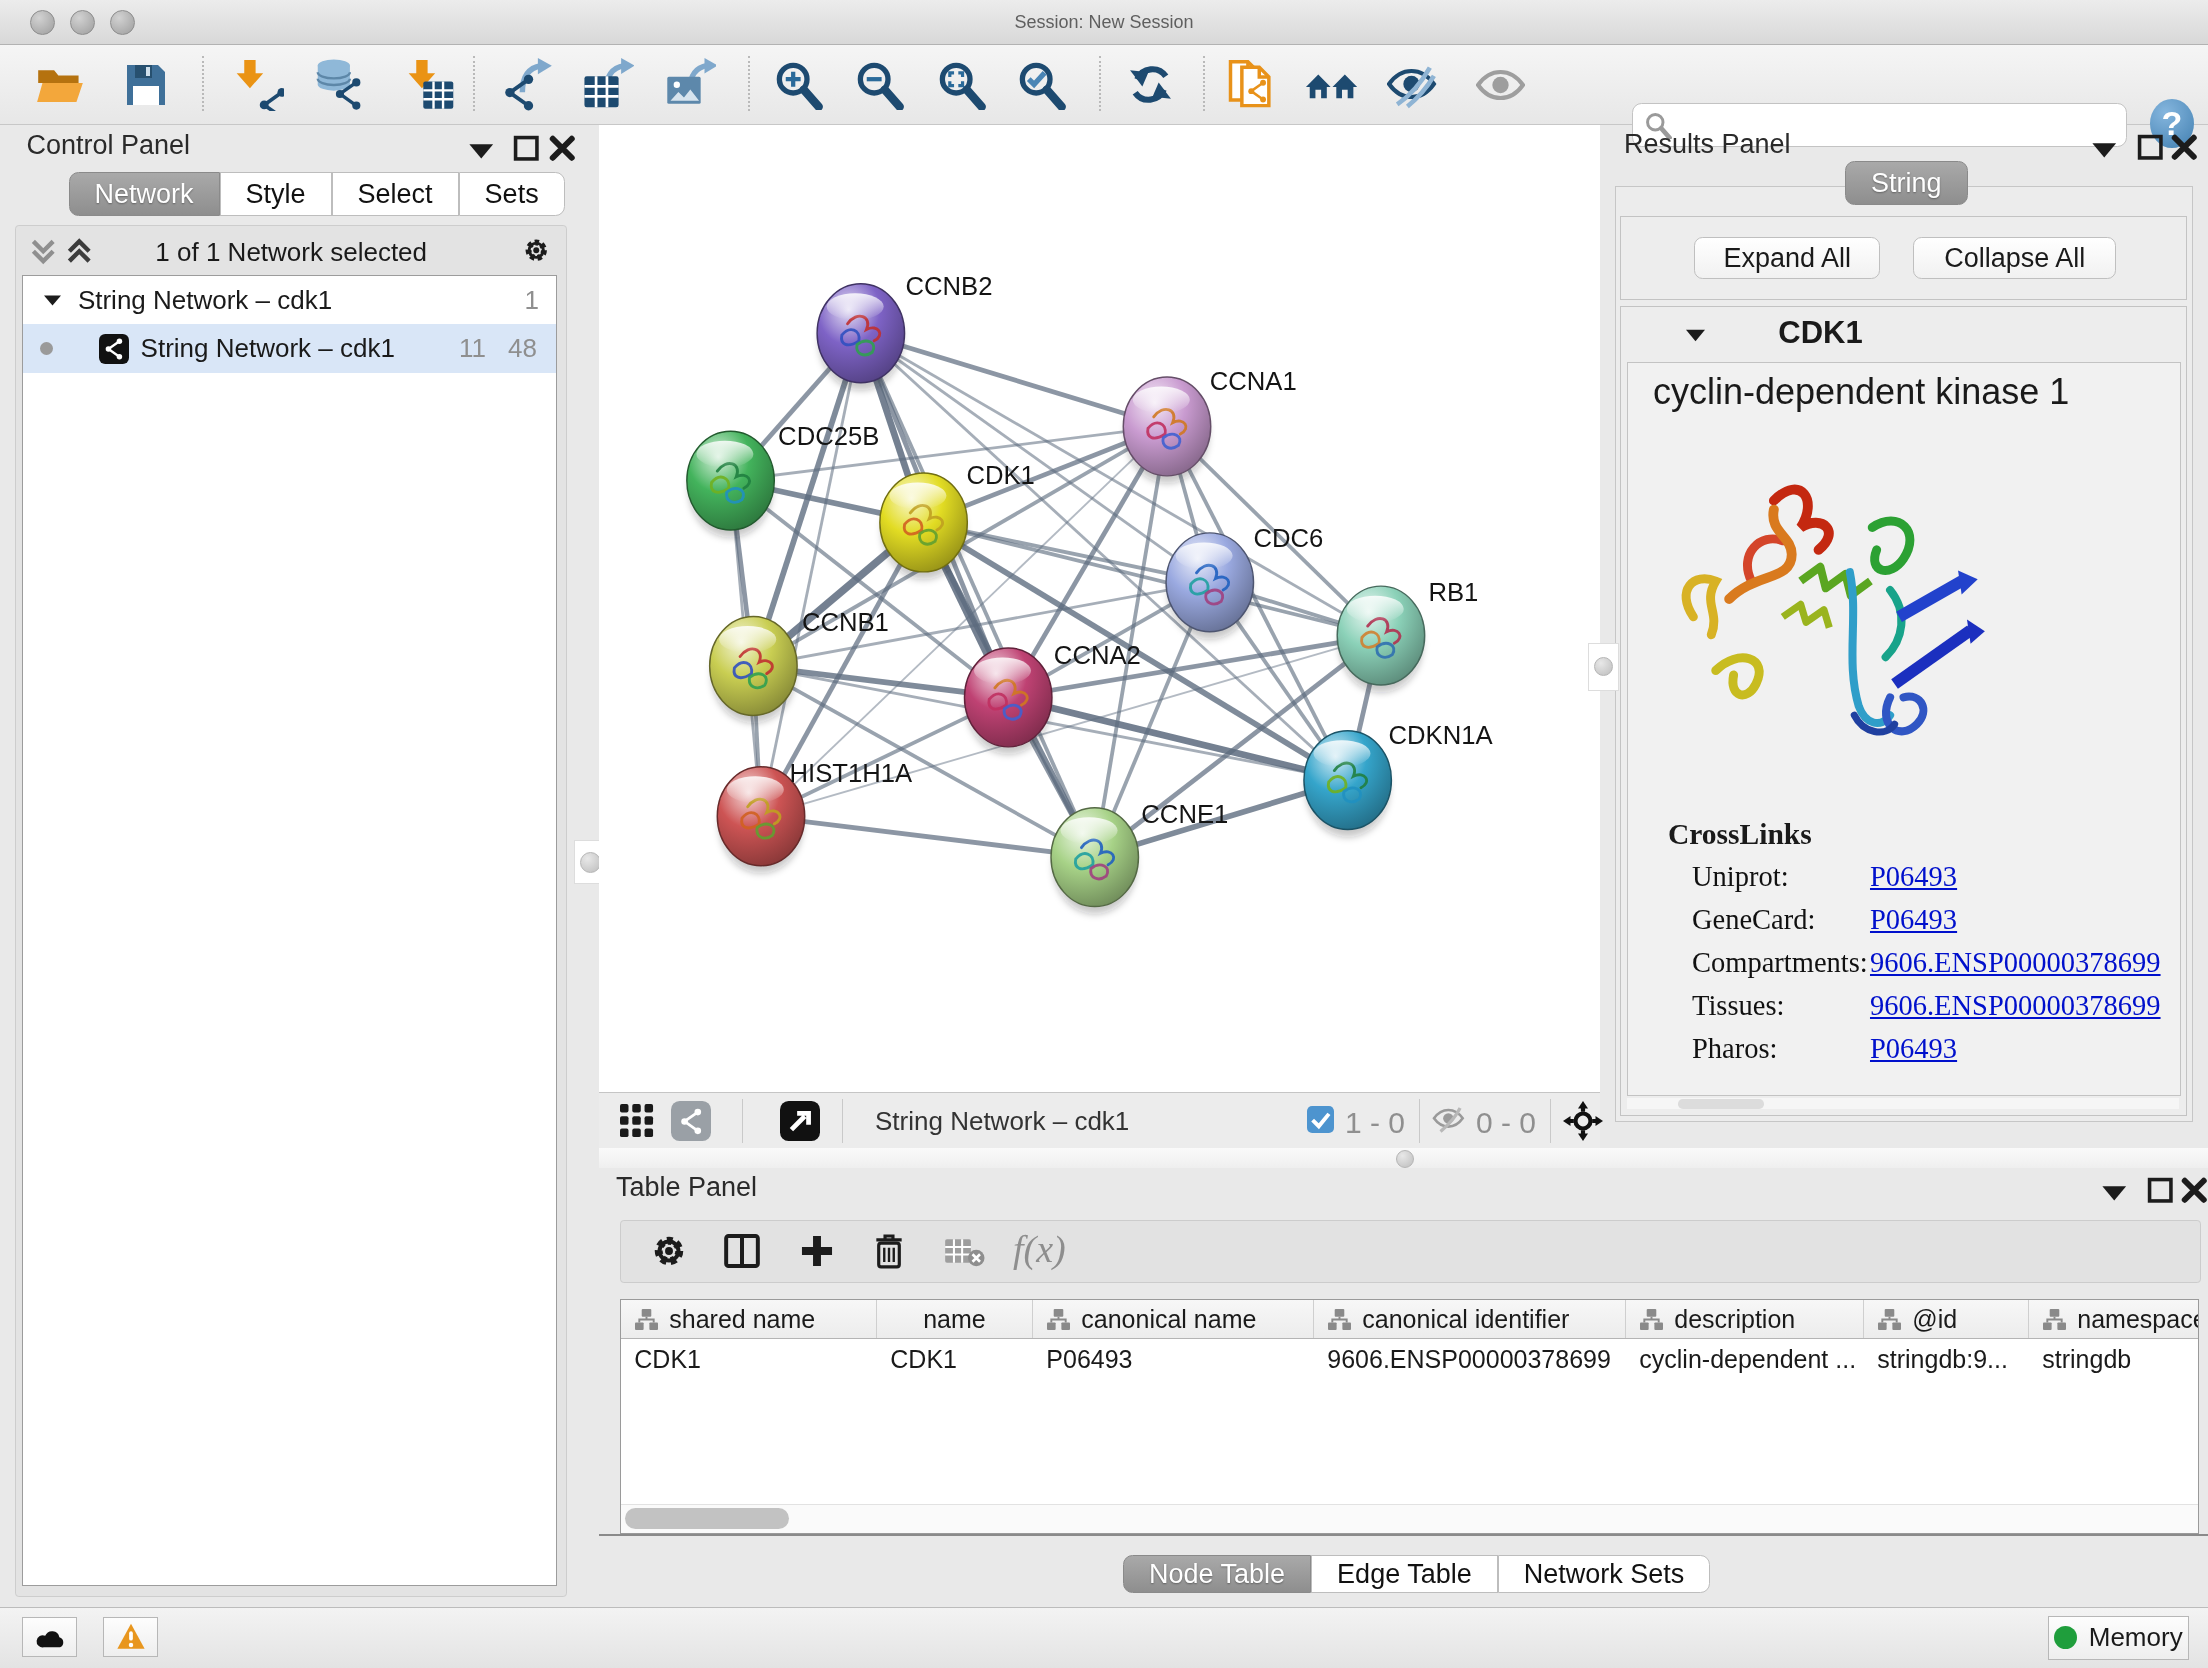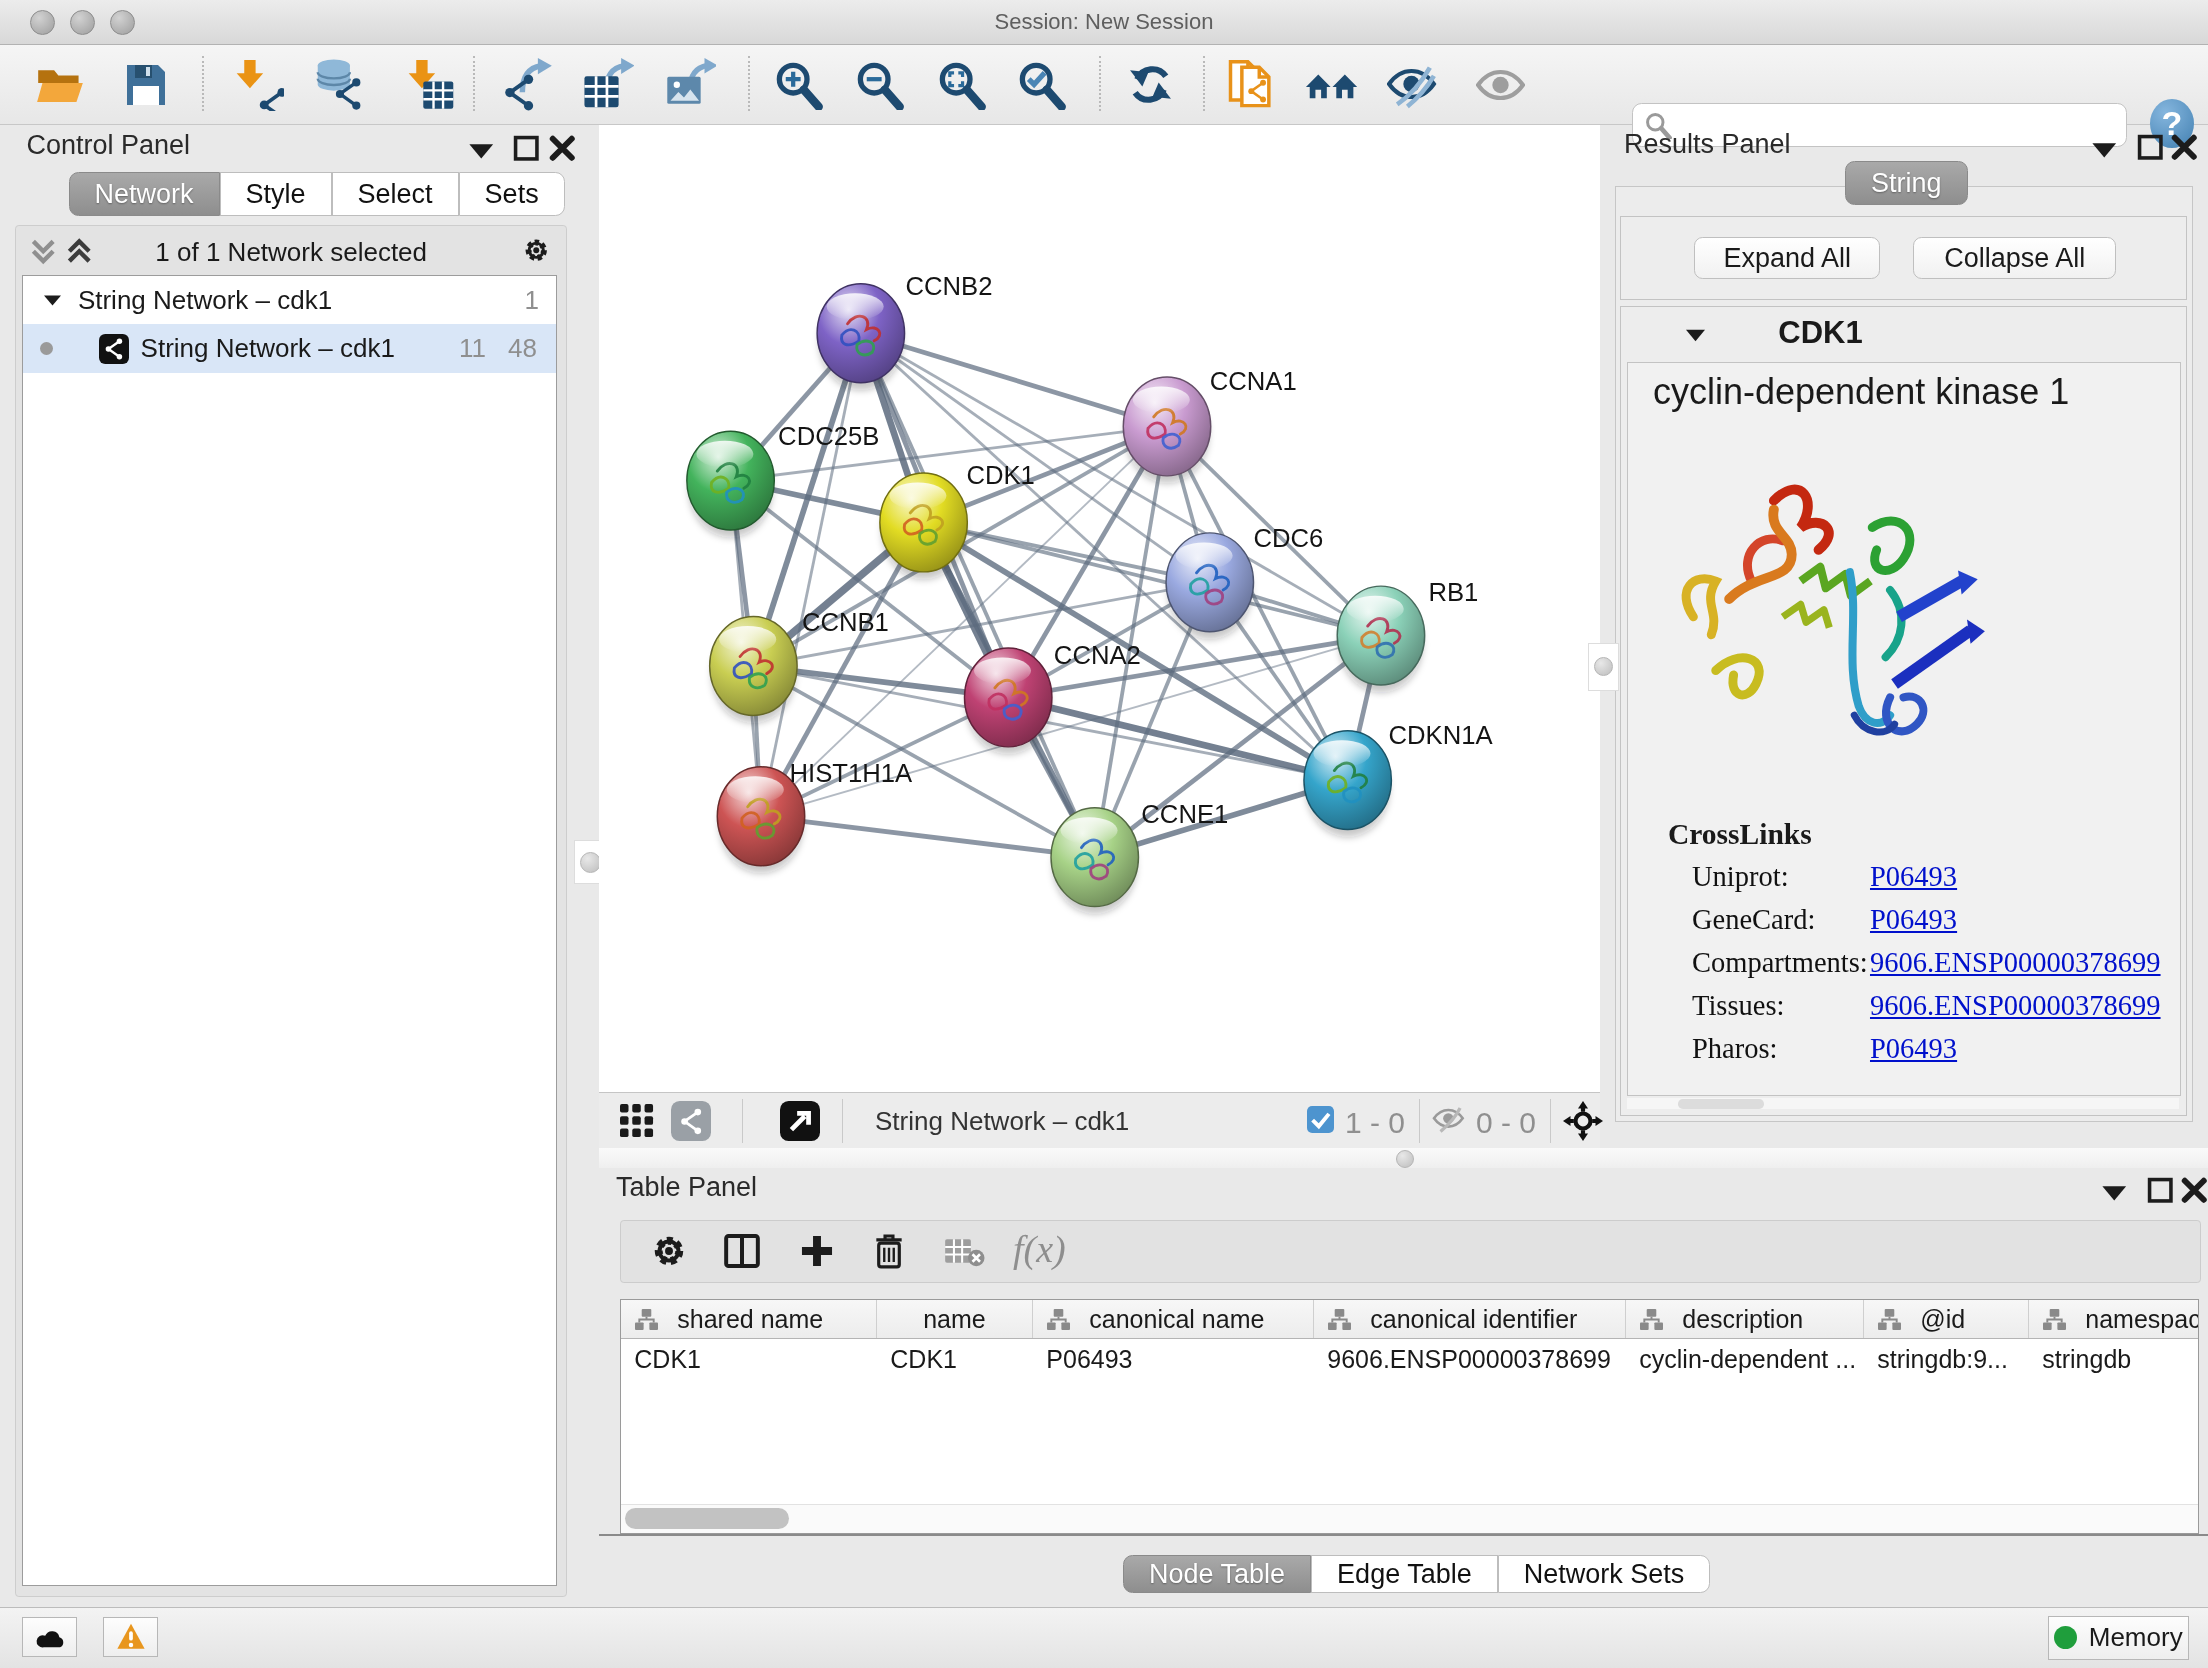--- a/index.html
+++ b/index.html
@@ -6,21 +6,21 @@
   .window{position:relative;width:2208px;height:1668px;background:#e9e9e9;
     font-family:"Liberation Sans",sans-serif;overflow:hidden;color:#1a1a1a;}
   .abs{position:absolute;}
 
   
   .titlebar{left:0;top:0;width:2208px;height:44px;
     background:linear-gradient(#ececec,#d8d8d8);border-bottom:1px solid #b2b2b2;}
   .tl{position:absolute;top:9.5px;width:23px;height:23px;border-radius:50%;
     background:radial-gradient(circle at 35% 30%,#d2d2d2,#9d9d9d);border:1px solid #8d8d8d;}
   .wtitle{position:absolute;left:0;top:0;width:100%;text-align:center;line-height:44px;
-    font-size:22px;color:#5f5f5f;}
+    font-size:18px;color:#5f5f5f;}
 
   
   .toolbar{left:0;top:45px;width:2208px;height:79px;
     background:linear-gradient(#f5f5f5,#e7e7e7);border-bottom:1px solid #c7c7c7;}
   .tbtn{position:absolute;top:11.4px;width:63px;height:57px;display:flex;
     align-items:center;justify-content:center;cursor:default;}
   .tsep{position:absolute;top:11.4px;height:55px;border-left:2.9px dotted #b9b9b9;}
   .searchbox{position:absolute;left:1632px;top:58px;width:495px;height:44px;background:#fff;
     border:1.9px solid #c3c3c3;border-radius:9.5px;display:flex;align-items:center;padding:0 11.4px;box-sizing:border-box;}
   .searchbox input{border:0;outline:none;flex:1;font-size:25px;font-family:"Liberation Sans",sans-serif;background:transparent;}
@@ -74,21 +74,21 @@
 
   
   .tpanel{left:599px;top:1168px;width:1609px;height:439px;}
   .ttool{position:absolute;left:21px;top:52px;width:1579px;height:61px;background:#e2e2e2;
     border:1px solid #cccccc;border-radius:3.8px;}
   .tico{position:absolute;top:11.4px;display:flex;align-items:center;justify-content:center;}
   .tblbox{position:absolute;left:21px;top:131px;width:1579px;height:235px;background:#fff;
     border:1.9px solid #9a9a9a;box-sizing:border-box;overflow:hidden;}
   .tbl-head{display:flex;height:38px;background:linear-gradient(#f7f7f7,#ececec);
     border-bottom:1.9px solid #b4b4b4;width:1712px;}
-  .th{display:flex;align-items:center;gap:18px;padding-left:13.3px;box-sizing:border-box;
+  .th{display:flex;align-items:center;gap:10px;padding-left:13.3px;box-sizing:border-box;
     border-right:1px solid #cfcfcf;font-size:25px;color:#1a1a1a;overflow:hidden;white-space:nowrap;}
   .th svg{flex:0 0 auto;}
   .tbl-row{display:flex;height:40px;width:1712px;}
   .td{display:flex;align-items:center;padding-left:13.3px;box-sizing:border-box;font-size:25px;
     overflow:hidden;white-space:nowrap;}
   .hscroll{position:absolute;left:0;bottom:0;width:100%;height:28.5px;background:#fafafa;border-top:1px solid #e2e2e2;}
   .hthumb{position:absolute;left:3.8px;top:3.8px;width:164px;height:21px;border-radius:10.5px;background:#c2c2c2;}
   .btabs{position:absolute;top:387px;height:38px;display:flex;}
 
   

